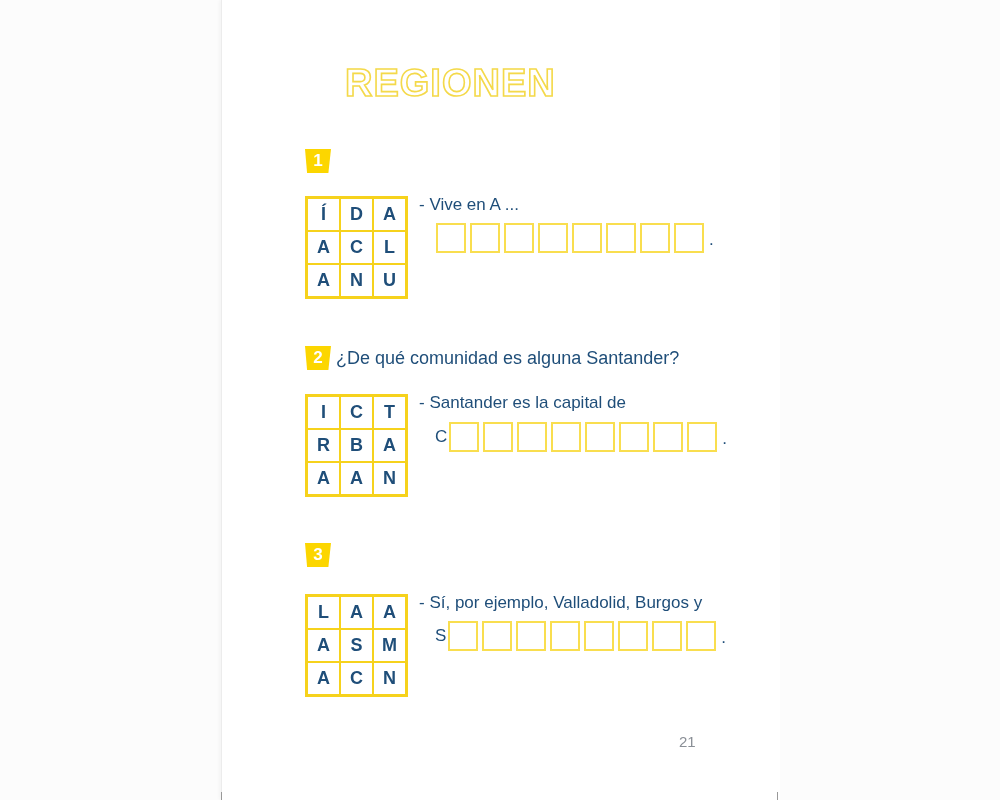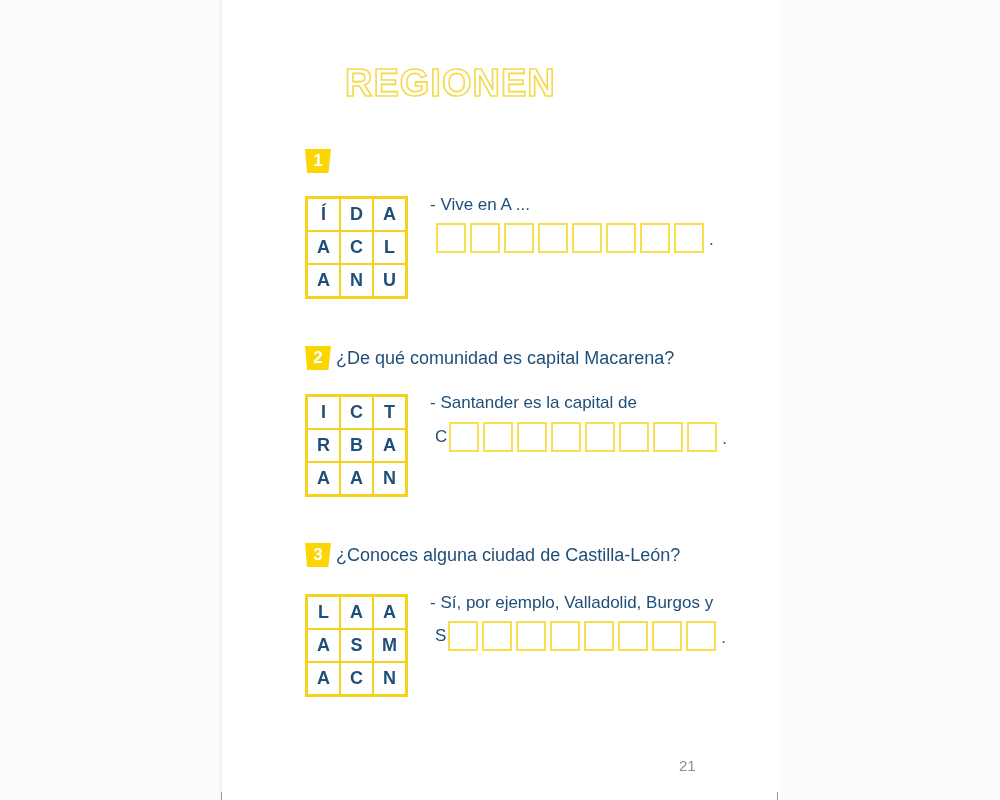--- a/index.html
+++ b/index.html
@@ -35,28 +35,28 @@
   .grid {
     position:absolute; width:99px; height:99px;
     border:2px solid #f6d21c;
     display:grid; grid-template-columns:repeat(3,1fr); grid-template-rows:repeat(3,1fr);
   }
   .cell {
     border:1px solid #f6d21c;
     display:flex; align-items:center; justify-content:center;
     font-weight:bold; font-size:18px; color:#1f4e79;
   }
-  .ans-prompt { position:absolute; left:430px; font-size:17px; color:#1f4e79; }
+  .ans-prompt { position:absolute; left:419px; font-size:17px; color:#1f4e79; }
   .ans-row { position:absolute; display:flex; align-items:center; }
   .lead { font-size:17px; color:#1f4e79; margin-right:2px; }
   .box {
     width:26px; height:26px; border:2px solid #f9de4f; margin-right:4px; box-sizing:content-box;
   }
   .dot { font-size:17px; color:#1f4e79; margin-left:1px; position:relative; top:2px; }
-  .pagenum { position:absolute; left:679px; top:733px; font-size:15px; color:#8a8f96;margin-top:24px; }
+  .pagenum { position:absolute; left:679px; top:733px; font-size:15px; color:#8a8f96; }
 </style>
 </head>
 <body>
 
 <div class="page"></div>
 <div class="tick" style="left:221px"></div>
 <div class="tick" style="left:777px"></div>
 
 <div class="title">REGIONEN</div>
 
@@ -83,21 +83,21 @@
   <div class="box"></div>
   <div class="box"></div>
   <div class="box"></div>
   <div class="box"></div>
   <div class="box"></div>
   <span class="dot">.</span>
 </div>
 
 <div class="q-head" style="top:346px">
   <div class="badge">2</div>
-  <div class="q-text">¿De qué comunidad es capital Macarena?</div>
+  <div class="q-text">¿De qué comunidad es alguna Santander?</div>
 </div>
 <div class="grid" style="left:305px; top:394px">
   <div class="cell">I</div>
   <div class="cell">C</div>
   <div class="cell">T</div>
   <div class="cell">R</div>
   <div class="cell">B</div>
   <div class="cell">A</div>
   <div class="cell">A</div>
   <div class="cell">A</div>
@@ -112,21 +112,20 @@
   <div class="box"></div>
   <div class="box"></div>
   <div class="box"></div>
   <div class="box"></div>
   <div class="box"></div>
   <span class="dot">.</span>
 </div>
 
 <div class="q-head" style="top:543px">
   <div class="badge">3</div>
-  <div class="q-text">¿Conoces alguna ciudad de Castilla-León?</div>
 </div>
 <div class="grid" style="left:305px; top:594px">
   <div class="cell">L</div>
   <div class="cell">A</div>
   <div class="cell">A</div>
   <div class="cell">A</div>
   <div class="cell">S</div>
   <div class="cell">M</div>
   <div class="cell">A</div>
   <div class="cell">C</div>

